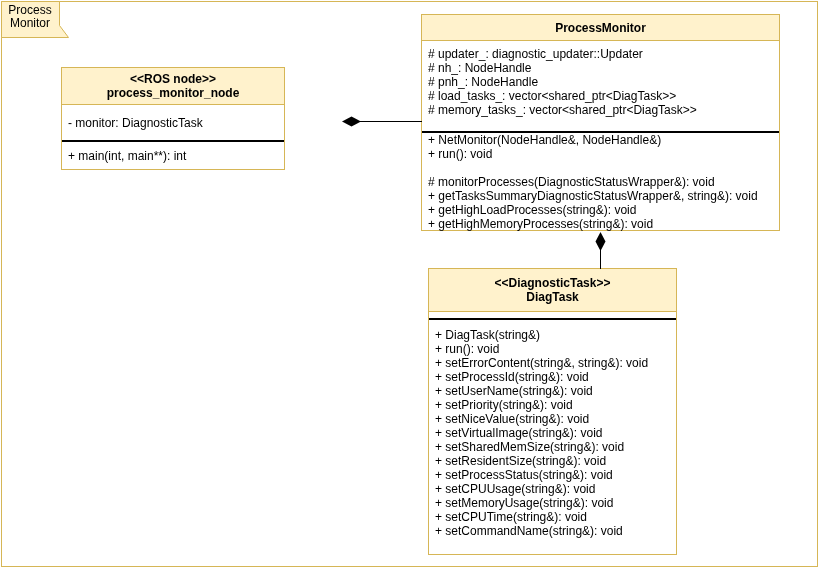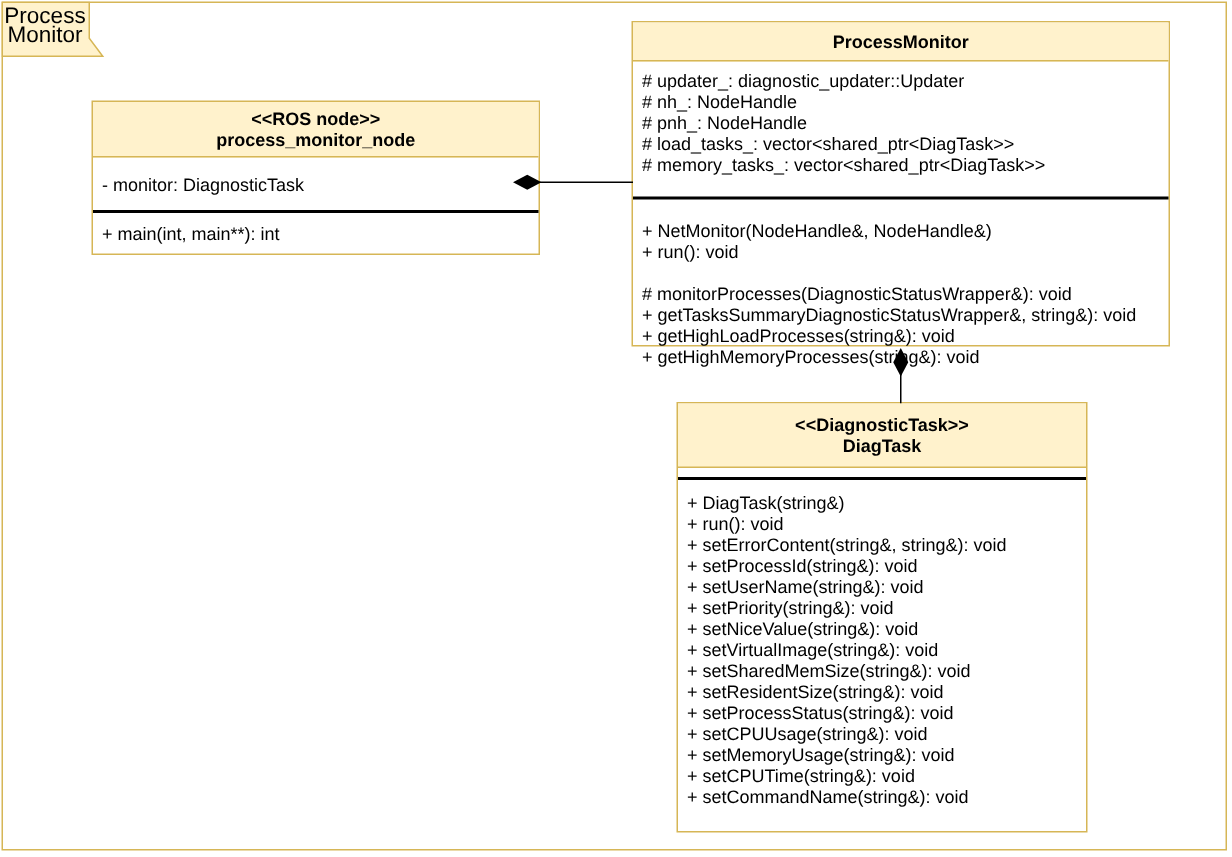--- a/index.html
+++ b/index.html
@@ -20,21 +20,21 @@
   .frame{
     position:absolute;left:1px;top:1px;width:817px;height:566px;
     border:1px solid var(--stroke);
     background:#ffffff;
   }
   .tab{position:absolute;left:1px;top:1px;width:70px;height:38px;}
   .tab svg{position:absolute;left:0;top:0;}
   .tab-label{
     position:absolute;left:0;top:0;width:58px;height:31px;
     display:flex;align-items:center;justify-content:center;text-align:center;
-    font-size:15px;line-height:13px;
+    font-size:12px;line-height:13px;
   }
   .uml-class{
     position:absolute;
     border:1px solid var(--stroke);
     background:#ffffff;
     font-size:12px;
     display:flex;flex-direction:column;
   }
   .uml-header{
     background:var(--fill);
@@ -62,21 +62,21 @@
 
 <div class="frame"></div>
 
 <div class="tab">
   <svg width="70" height="38" viewBox="0 0 70 38">
     <polygon points="0.5,0.5 58.5,0.5 58.5,24.5 67.5,36.5 0.5,36.5" fill="#FFF2CC" stroke="#D6B656" stroke-width="1"></polygon>
   </svg>
   <div class="tab-label">Process Monitor</div>
 </div>
 
-<div class="uml-class" style="left:61px;top:67px;width:299px;height:103px;">
+<div class="uml-class" style="left:61px;top:67px;width:224px;height:103px;">
   <div class="uml-header" style="height:37px;">
     <div>&lt;&lt;ROS node&gt;&gt;</div>
     <div>process_monitor_node</div>
   </div>
   <div class="uml-attrs vcenter" style="height:37px;">
     <div class="line">- monitor: DiagnosticTask</div>
   </div>
   <div class="uml-methods vcenter">
     <div class="line">+ main(int, main**): int</div>
   </div>
@@ -86,32 +86,32 @@
   <div class="uml-header h-one" style="height:26px;">
     <div>ProcessMonitor</div>
   </div>
   <div class="uml-attrs" style="height:92px;padding-top:6px;">
     <div class="line"># updater_: diagnostic_updater::Updater</div>
     <div class="line"># nh_: NodeHandle</div>
     <div class="line"># pnh_: NodeHandle</div>
     <div class="line"># load_tasks_: vector&lt;shared_ptr&lt;DiagTask&gt;&gt;</div>
     <div class="line"># memory_tasks_: vector&lt;shared_ptr&lt;DiagTask&gt;&gt;</div>
   </div>
-  <div class="uml-methods" style="padding-top:14px;">
+  <div class="uml-methods" style="padding-top:0;">
     <div class="line">+ NetMonitor(NodeHandle&amp;, NodeHandle&amp;)</div>
     <div class="line">+ run(): void</div>
     <div class="gap14"></div>
     <div class="line"># monitorProcesses(DiagnosticStatusWrapper&amp;): void</div>
     <div class="line">+ getTasksSummaryDiagnosticStatusWrapper&amp;, string&amp;): void</div>
     <div class="line">+ getHighLoadProcesses(string&amp;): void</div>
     <div class="line">+ getHighMemoryProcesses(string&amp;): void</div>
   </div>
 </div>
 
-<div class="uml-class" style="left:451px;top:268px;width:274px;height:287px;">
+<div class="uml-class" style="left:428px;top:268px;width:249px;height:287px;">
   <div class="uml-header" style="height:43px;">
     <div>&lt;&lt;DiagnosticTask&gt;&gt;</div>
     <div>DiagTask</div>
   </div>
   <div class="uml-attrs" style="height:8px;"></div>
   <div class="uml-methods" style="padding-top:8px;">
     <div class="line">+ DiagTask(string&amp;)</div>
     <div class="line">+ run(): void</div>
     <div class="line">+ setErrorContent(string&amp;, string&amp;): void</div>
     <div class="line">+ setProcessId(string&amp;): void</div>

